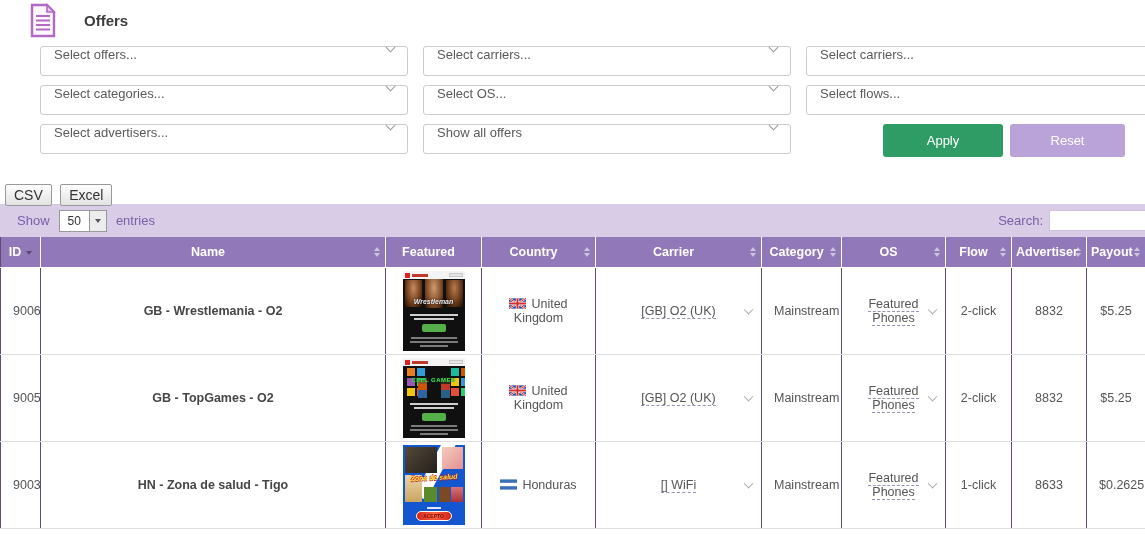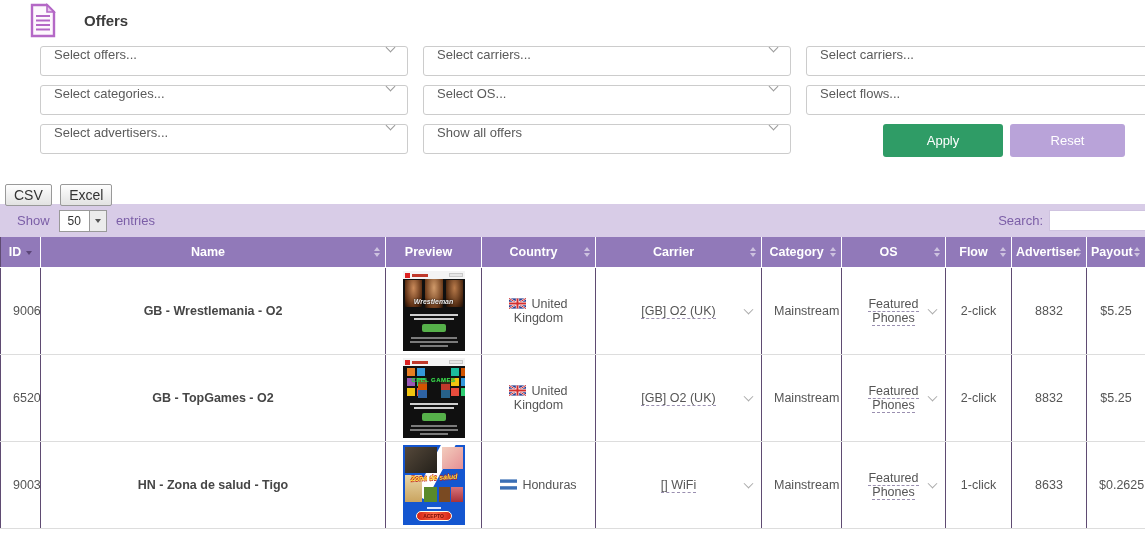--- a/index.html
+++ b/index.html
@@ -238,21 +238,21 @@
           <span>ID</span><span class="id-caret"></span>
         </th>
         <th>
           <span>Name</span>
           <span class="sorts">
               <i class="up"></i>
               <i class="dn"></i>
             </span>
         </th>
         <th>
-          <span>Preview</span>
+          <span>Featured</span>
         </th>
         <th>
           <span>Country</span>
           <span class="sorts">
               <i class="up"></i>
               <i class="dn"></i>
             </span>
         </th>
         <th>
           <span>Carrier</span>
@@ -341,21 +341,21 @@
         <td>
           <span class="editable">Featured Phones</span>
           <span class="cell-chev"></span>
         </td>
         <td>2-click</td>
         <td>8832</td>
         <td>$5.25</td>
       </tr>
 
       <tr>
-        <td>6520</td>
+        <td>9005</td>
         <td class="c-name">GB - TopGames - O2</td>
         <td>
           <div class="prev p2">
             <div class="p-topbar">
                 <i class="p-logo"></i>
                 <i class="p-lgtxt"></i>
                 <i class="p-line"></i>
               </div>
             <div class="p2-tiles"></div>
             <div class="p2-char-l"></div>

